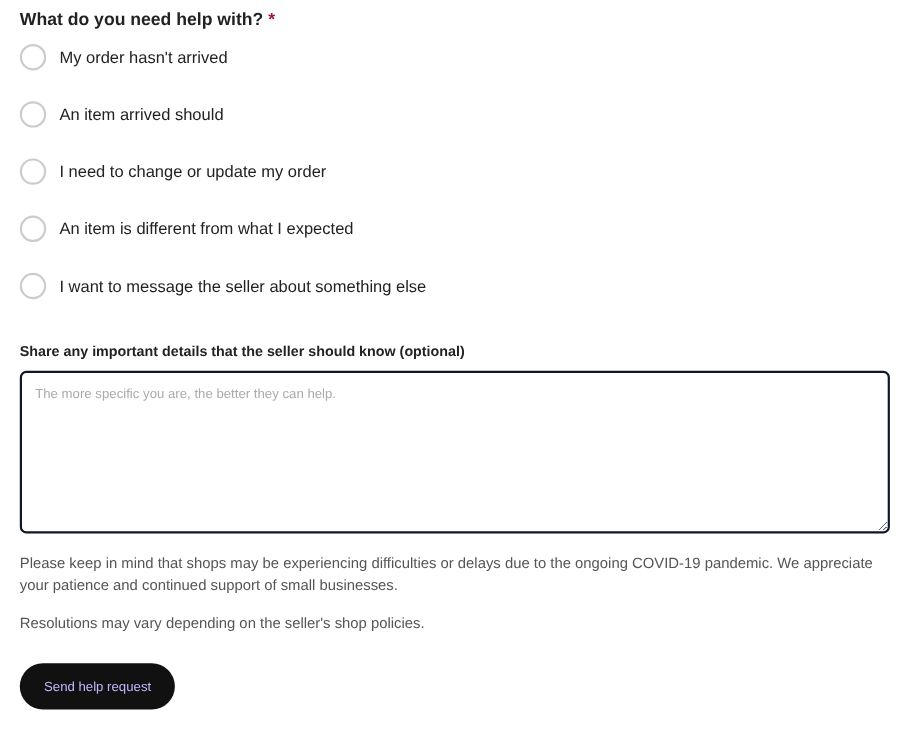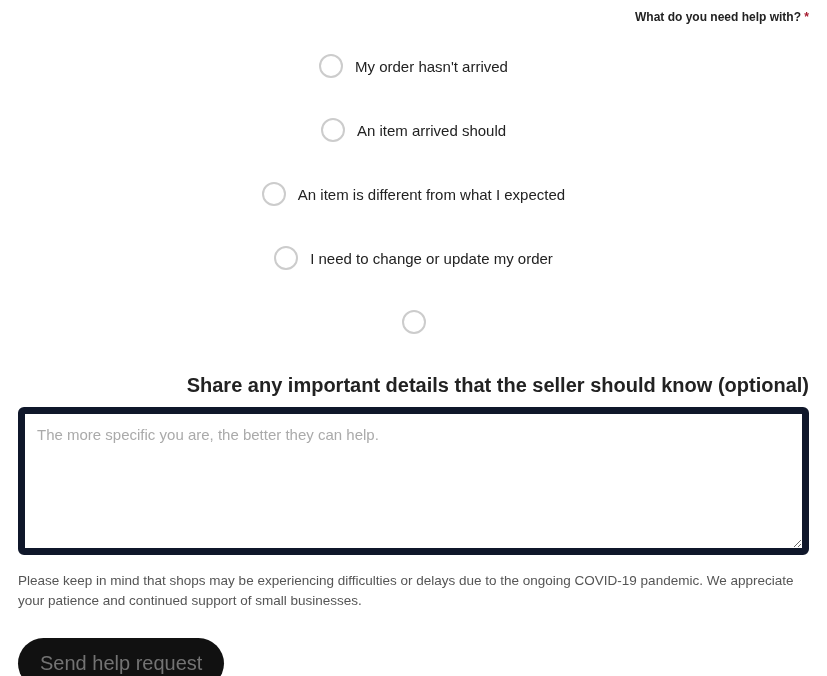--- a/index.html
+++ b/index.html
@@ -4,90 +4,87 @@
   <style>
     * { box-sizing: border-box; margin: 0; padding: 0; }
     body {
       font-family: -apple-system, BlinkMacSystemFont, "Segoe UI", Helvetica, Arial, sans-serif;
       background: #fff;
       color: #222;
       padding: 10px 18px;
       width: 827px;
     }
     .question-label {
-      font-size: 12px;
+      font-size: 16px;
       font-weight: 600;
       color: #222;
-      margin-bottom: 30px;
-      text-align: right;
+      margin-bottom: 12px;
     }
     .required {
       color: #a61a2e;
     }
     .radio-group {
       display: flex;
       flex-direction: column;
-      gap: 40px;
+      gap: 28px;
       margin-bottom: 40px;
-      align-items: center;
     }
     .radio-item {
       display: flex;
       align-items: center;
       gap: 12px;
       cursor: pointer;
     }
     .radio-circle {
       width: 24px;
       height: 24px;
       border: 2px solid #ccc;
       border-radius: 50%;
       flex-shrink: 0;
     }
     .radio-label {
       font-size: 15px;
       color: #222;
     }
     .details-label {
-      font-size: 20px;
+      font-size: 13px;
       font-weight: 600;
       color: #222;
       margin-bottom: 10px;
-      text-align: right;
     }
     .details-textarea {
       width: 100%;
       height: 148px;
-      border: 7px solid #0f172a;
+      border: 2px solid #0f172a;
       border-radius: 6px;
       padding: 12px;
-      font-size: 15px;
+      font-size: 12px;
       font-family: inherit;
       resize: both;
       color: #222;
     }
     .details-textarea::placeholder {
       color: #aaa;
     }
     .disclaimer {
       font-size: 13.5px;
       color: #555;
       line-height: 1.5;
       margin-top: 12px;
     }
     .disclaimer p {
       margin-bottom: 14px;
     }
     .submit-button {
       background: #111;
-      color: #737373;
+      color: #c4b5fd;
       border: none;
       border-radius: 26px;
       padding: 14px 22px;
-      font-size: 20px;
+      font-size: 12px;
       font-weight: 500;
       cursor: pointer;
       margin-top: 12px;
     }
   </style>
 </head>
 <body>
 
 
 
@@ -100,35 +97,37 @@
   <label class="radio-item">
     <span class="radio-circle"></span>
     <span class="radio-label">My order hasn't arrived</span>
   </label>
   <label class="radio-item">
     <span class="radio-circle"></span>
     <span class="radio-label">An item arrived should</span>
   </label>
   <label class="radio-item">
     <span class="radio-circle"></span>
+    <span class="radio-label">I need to change or update my order</span>
+  </label>
+  <label class="radio-item">
+    <span class="radio-circle"></span>
     <span class="radio-label">An item is different from what I expected</span>
   </label>
   <label class="radio-item">
     <span class="radio-circle"></span>
-    <span class="radio-label">I need to change or update my order</span>
-  </label>
-  <label class="radio-item">
-    <span class="radio-circle"></span>
+    <span class="radio-label">I want to message the seller about something else</span>
   </label>
 </div>
 
 <div class="details-label">Share any important details that the seller should know (optional)</div>
 
 <textarea class="details-textarea" placeholder="The more specific you are, the better they can help." style=""></textarea>
 
 <div class="disclaimer">
   <p>Please keep in mind that shops may be experiencing difficulties or delays due to the ongoing COVID-19 pandemic. We appreciate your patience and continued support of small businesses.</p>
+  <p>Resolutions may vary depending on the seller's shop policies.</p>
 </div>
 
 <button class="submit-button">Send help request</button>
 
 
 
 
 </body></html>

